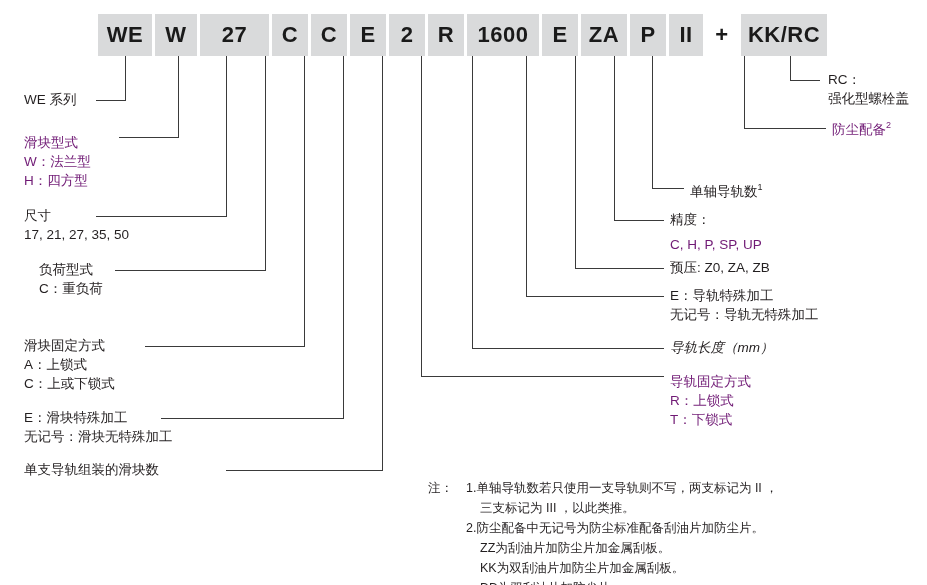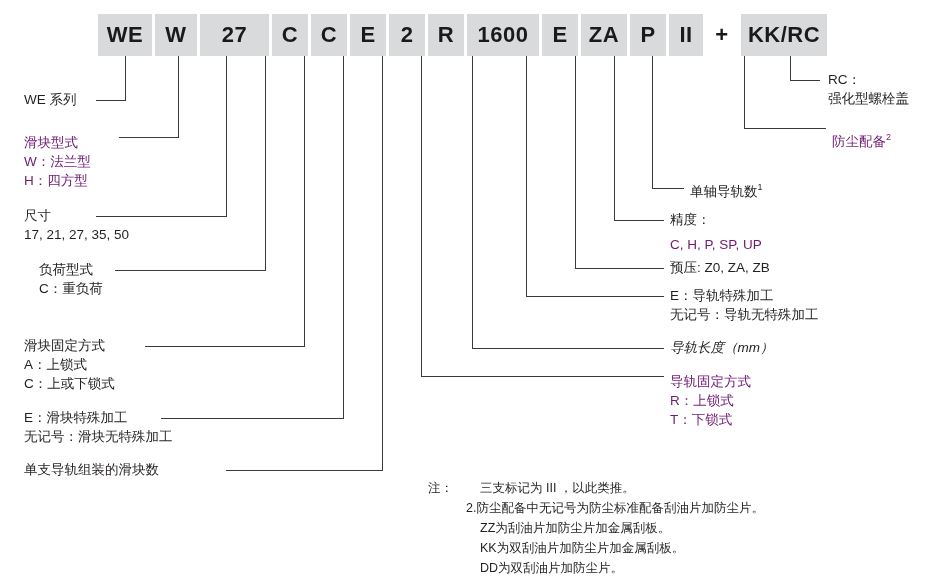--- a/index.html
+++ b/index.html
@@ -171,21 +171,21 @@
 
 <div class="lbl dark" style="left:24px; top:460px;">
   <div>单支导轨组装的滑块数</div>
 </div>
 
 <div class="lbl dark" style="left:828px; top:70px;">
   <div>RC：</div>
   <div>强化型螺栓盖</div>
 </div>
 
-<div class="lbl blue" style="left:832px; top:122px;">
+<div class="lbl blue" style="left:832px; top:110px;">
   <span>防尘配备</span><span class="sup">2</span>
 </div>
 
 <div class="lbl dark" style="left:690px; top:178px;">
   <span>单轴导轨数</span><span class="sup">1</span>
 </div>
 
 <div class="lbl dark" style="left:670px; top:210px;">
   <div>精度：</div>
   <div class="lbl blue" style="position:static;">C, H, P, SP, UP</div>
@@ -207,18 +207,19 @@
 <div class="lbl blue" style="left:670px; top:366px;">
   <div>导轨固定方式</div>
   <div>R：上锁式</div>
   <div>T：下锁式</div>
 </div>
 
 <div class="notes" style="left:428px; top:478px;">
   <span>注：</span>
 </div>
 <div class="notes" style="left:466px; top:478px;">
+  <div>1.单轴导轨数若只使用一支导轨则不写，两支标记为 II ，</div>
   <div style="padding-left:14px;">三支标记为 III ，以此类推。</div>
   <div>2.防尘配备中无记号为防尘标准配备刮油片加防尘片。</div>
   <div style="padding-left:14px;">ZZ为刮油片加防尘片加金属刮板。</div>
   <div style="padding-left:14px;">KK为双刮油片加防尘片加金属刮板。</div>
   <div style="padding-left:14px;">DD为双刮油片加防尘片。</div>
 </div>
 
 </body></html>

